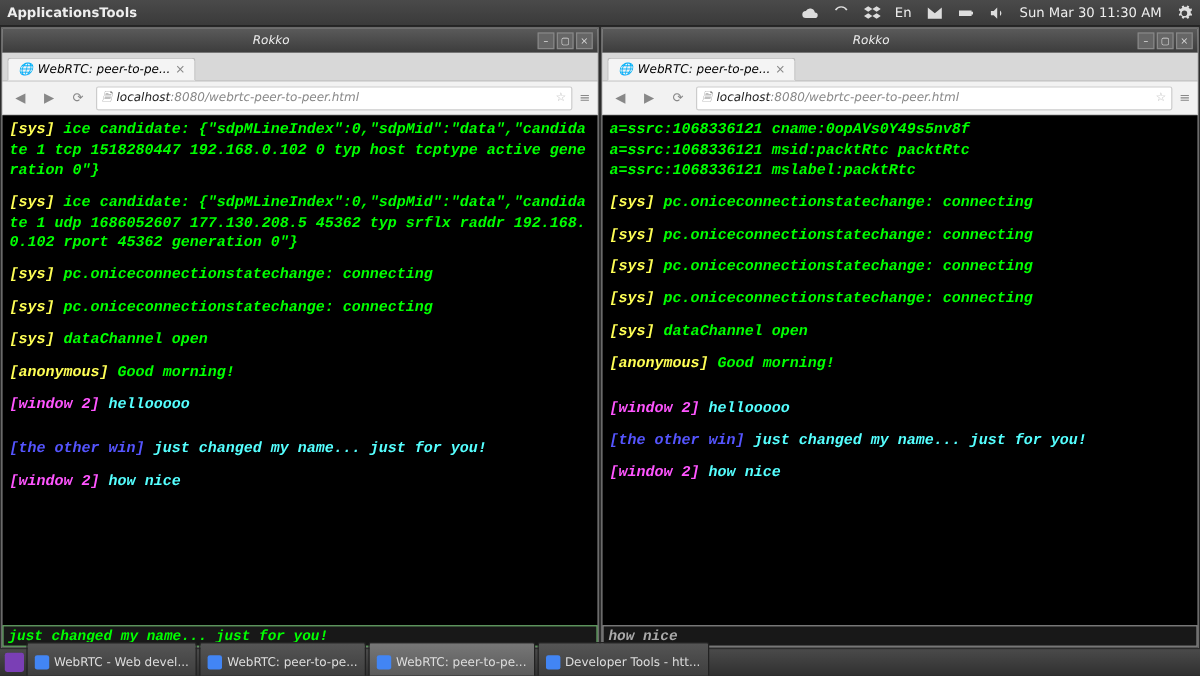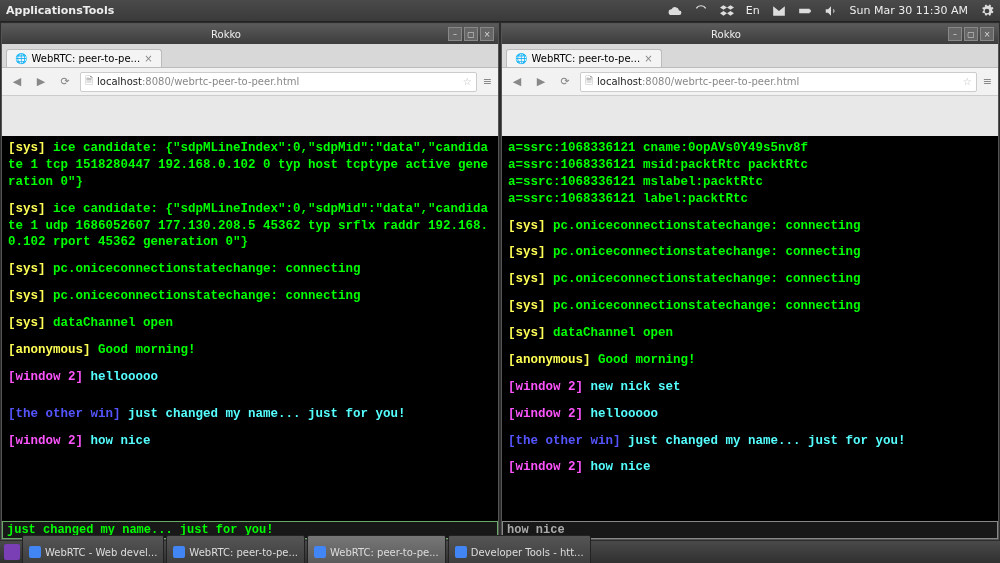--- a/index.html
+++ b/index.html
@@ -21,20 +21,21 @@
   font-size: 11px;
   border-bottom: 1px solid #222;
 }
 .osbar .left { display:flex; gap:0;font-weight:bold; }
 .osbar .right { margin-left:auto; display:flex; gap:12px; align-items:center; }
 .osbar .icon { width:14px; height:14px; fill:#ddd; }
 
 .workspace {
   position: absolute; top:22px; bottom:22px; left:0; right:0;
   display:flex;
+  font-style:italic;
 }
 .window {
   flex:1; display:flex; flex-direction:column;
   border:1px solid #555; margin:1px;
   background:#e8e8e8;
 }
 .titlebar {
   height:20px; background:linear-gradient(#5a5a5a,#3c3c3c);
   display:flex; align-items:center; color:#eee; font-size:10px;
   padding:0 4px;
@@ -45,21 +46,21 @@
 .tab{background:#f4f4f4;border:1px solid #bbb;border-bottom:none;border-radius:3px 3px 0 0;padding:3px 8px;font-size:10px;display:flex;align-items:center;gap:4px;}
 .tab .x{color:#888;font-size:10px;}
 .urlbar{height:28px;background:#f2f2f2;display:flex;align-items:center;padding:0 6px;gap:6px;border-bottom:1px solid #ccc;}
 .navbtn{width:18px;height:18px;color:#888;display:flex;align-items:center;justify-content:center;}
 .urlinput{flex:1;height:20px;background:#fff;border:1px solid #ccc;border-radius:2px;display:flex;align-items:center;padding:0 4px;font-size:10px;color:#333;}
 .urlinput .pageicon{color:#888;margin-right:4px;}
 .urlinput .host{color:#222}
 .urlinput .path{color:#888}
 .star{color:#bbb;margin-left:4px;}
 .menu3{color:#888;}
-.content{flex:1;background:#000;overflow:hidden;padding:4px 6px;font-family:"Courier New",monospace;font-size:12.5px;font-weight:bold;line-height:1.35;margin-top:40px;}
+.content{flex:1;background:#000;overflow:hidden;padding:4px 6px;font-family:"Courier New",monospace;font-size:12.5px;font-weight:bold;line-height:1.35;}
 .content .line{white-space:pre-wrap;word-break:break-all;}
 .s-sys{color:#ffff55}
 .s-body{color:#00ff00}
 .s-anon{color:#ffff55}
 .s-anonmsg{color:#00ff00}
 .s-win2{color:#ff55ff}
 .s-win2msg{color:#55ffff}
 .s-other{color:#5555ff}
 .s-othermsg{color:#55ffff}
 .gap{height:10px}
@@ -193,35 +194,33 @@
           <span class="path">/webrtc-peer-to-peer.html</span>
         <span class="spacer" style="flex:1"></span>
         <span class="star">☆</span>
       </div>
       <span class="menu3">≡</span>
     </div>
     <div class="content" id="right-lines">
         <div class="line"><span class="s-body">a=ssrc:1068336121 cname:0opAVs0Y49s5nv8f</span></div>
         <div class="line"><span class="s-body">a=ssrc:1068336121 msid:packtRtc packtRtc</span></div>
         <div class="line"><span class="s-body">a=ssrc:1068336121 mslabel:packtRtc</span></div>
-        <div class="line"><span class="s-body">a=ssrc:1068336121 label:packtRtc</span></div>
         <div class="gap"></div>
         <div class="line"><span class="s-sys">[sys]</span><span class="s-body"> pc.oniceconnectionstatechange: connecting</span></div>
         <div class="gap"></div>
         <div class="line"><span class="s-sys">[sys]</span><span class="s-body"> pc.oniceconnectionstatechange: connecting</span></div>
         <div class="gap"></div>
         <div class="line"><span class="s-sys">[sys]</span><span class="s-body"> pc.oniceconnectionstatechange: connecting</span></div>
         <div class="gap"></div>
         <div class="line"><span class="s-sys">[sys]</span><span class="s-body"> pc.oniceconnectionstatechange: connecting</span></div>
         <div class="gap"></div>
         <div class="line"><span class="s-sys">[sys]</span><span class="s-body"> dataChannel open</span></div>
         <div class="gap"></div>
         <div class="line"><span class="s-anon">[anonymous]</span><span class="s-anonmsg"> Good morning!</span></div>
         <div class="gap"></div>
-        <div class="line"><span class="s-win2">[window 2]</span><span class="s-win2msg"> new nick set</span></div>
         <div class="gap"></div>
         <div class="line"><span class="s-win2">[window 2]</span><span class="s-win2msg"> hellooooo</span></div>
         <div class="gap"></div>
         <div class="line"><span class="s-other">[the other win]</span><span class="s-othermsg"> just changed my name... just for you!</span></div>
         <div class="gap"></div>
         <div class="line"><span class="s-win2">[window 2]</span><span class="s-win2msg"> how nice</span></div>
       </div>
     <div class="inputline gray">how nice</div>
   </div>
 

